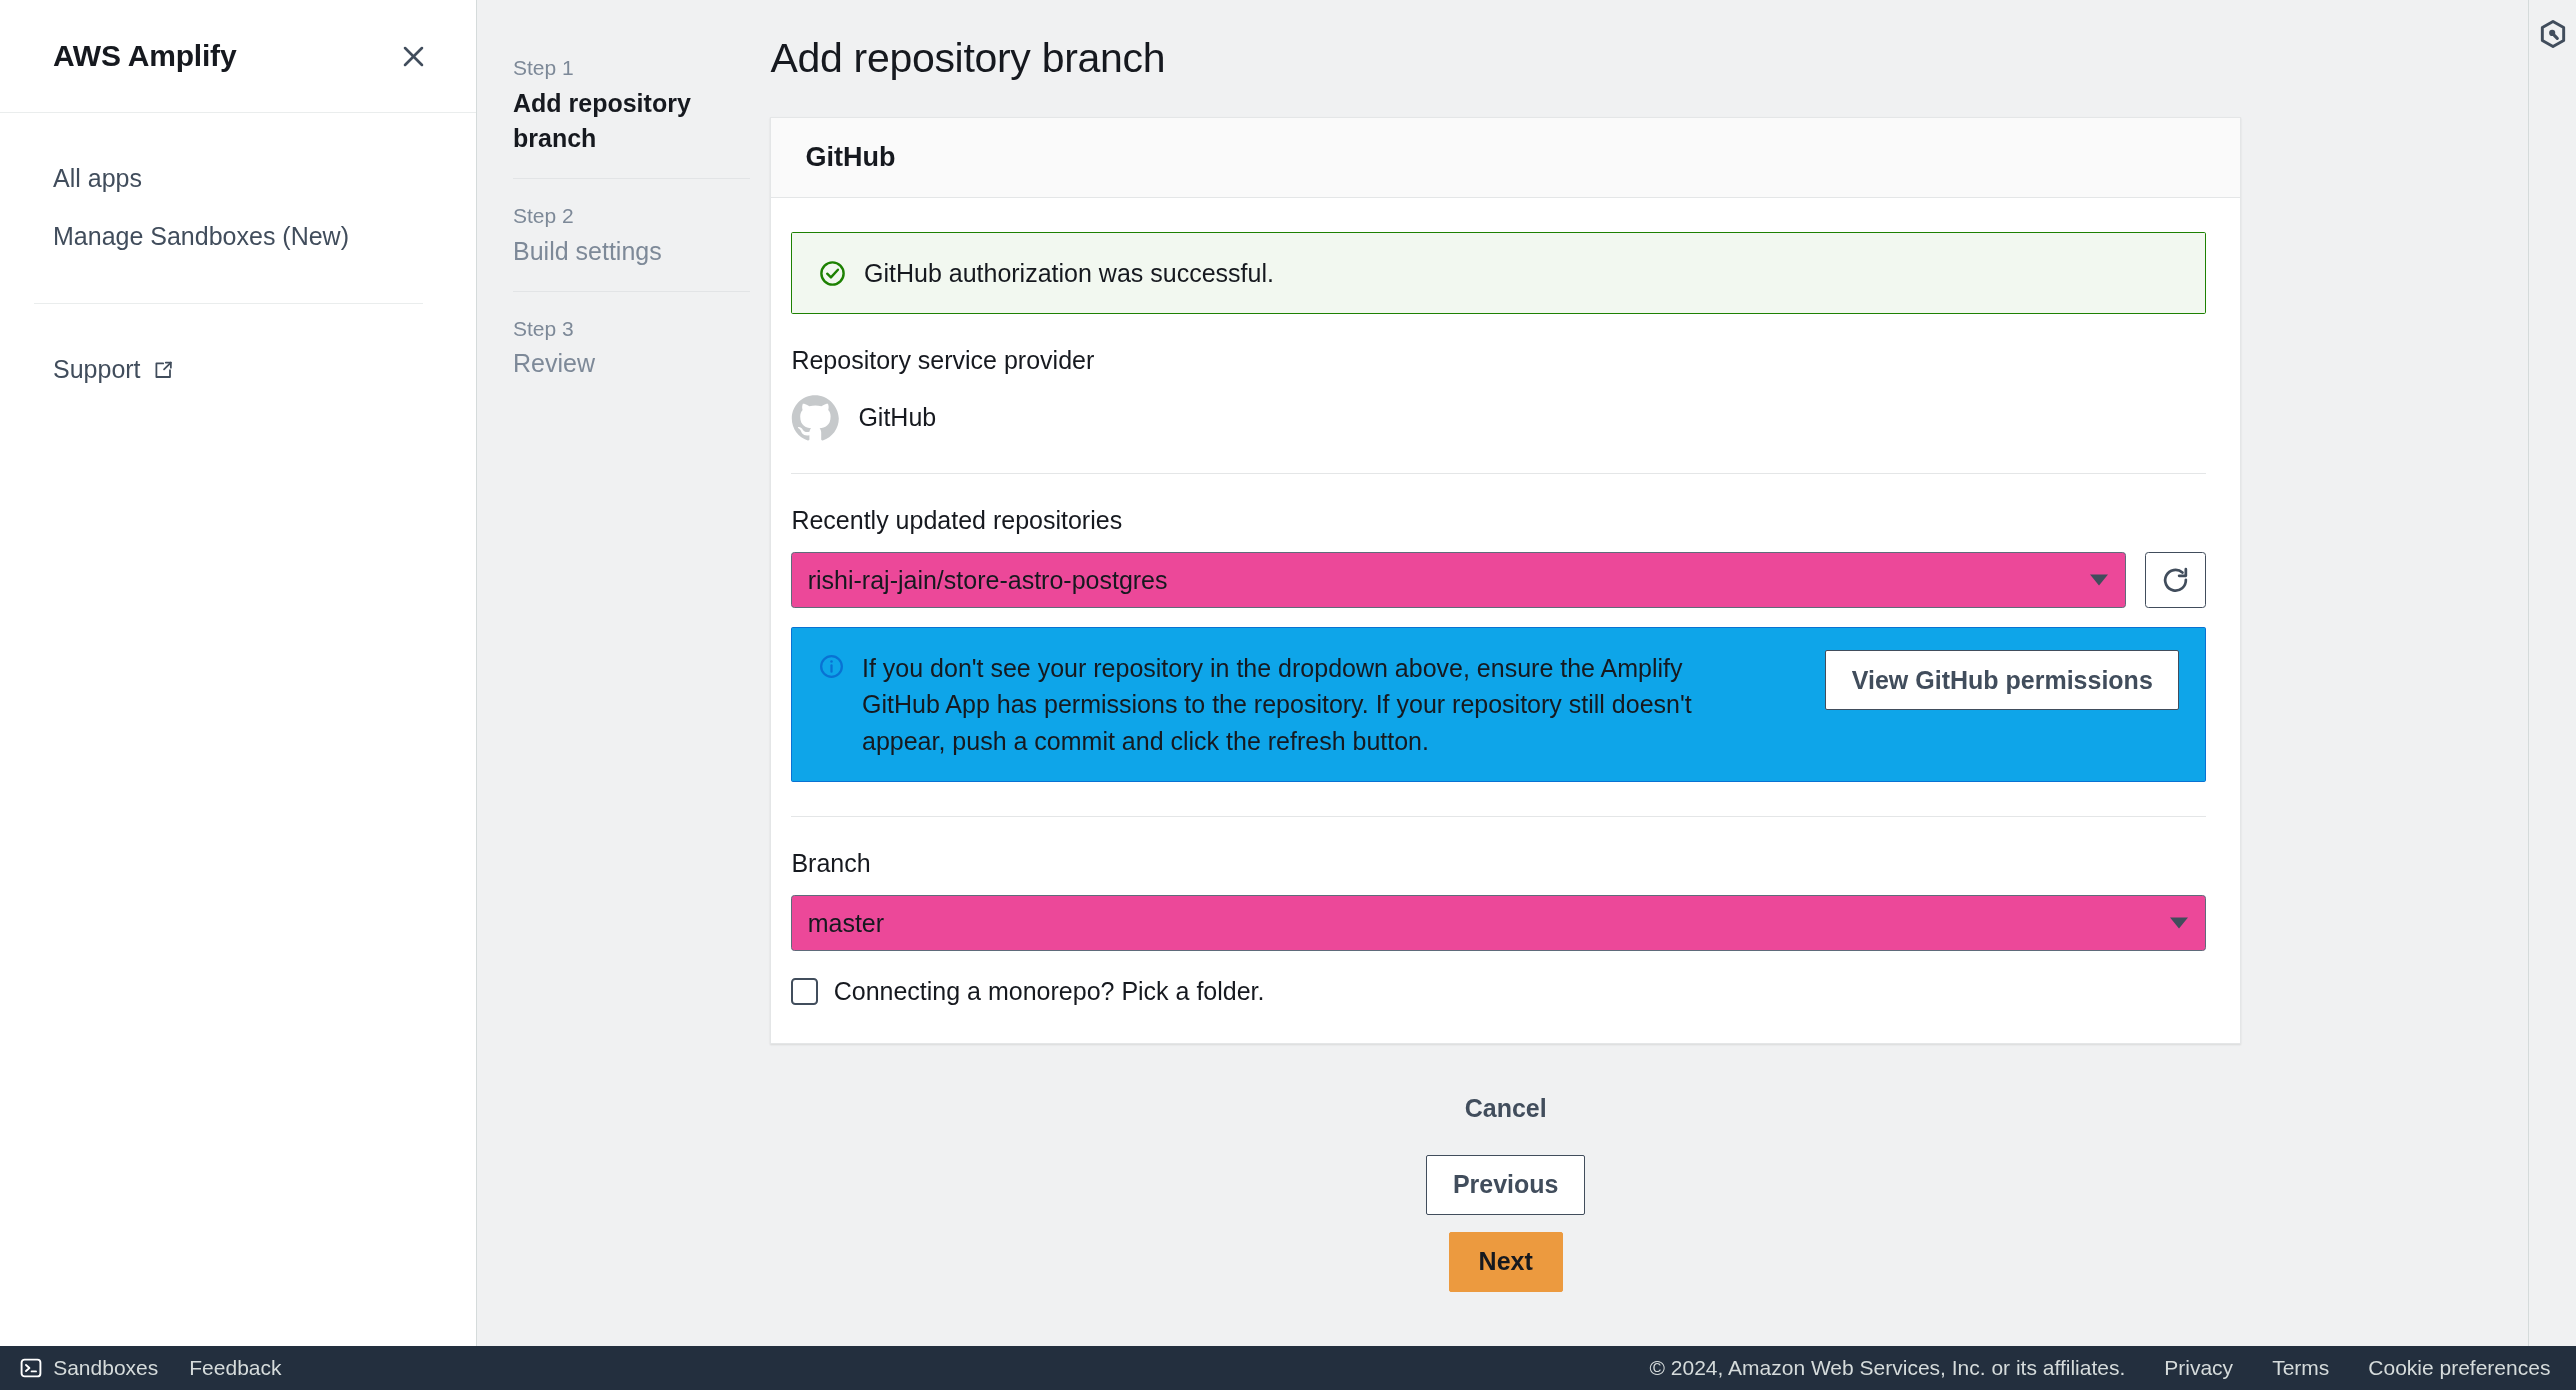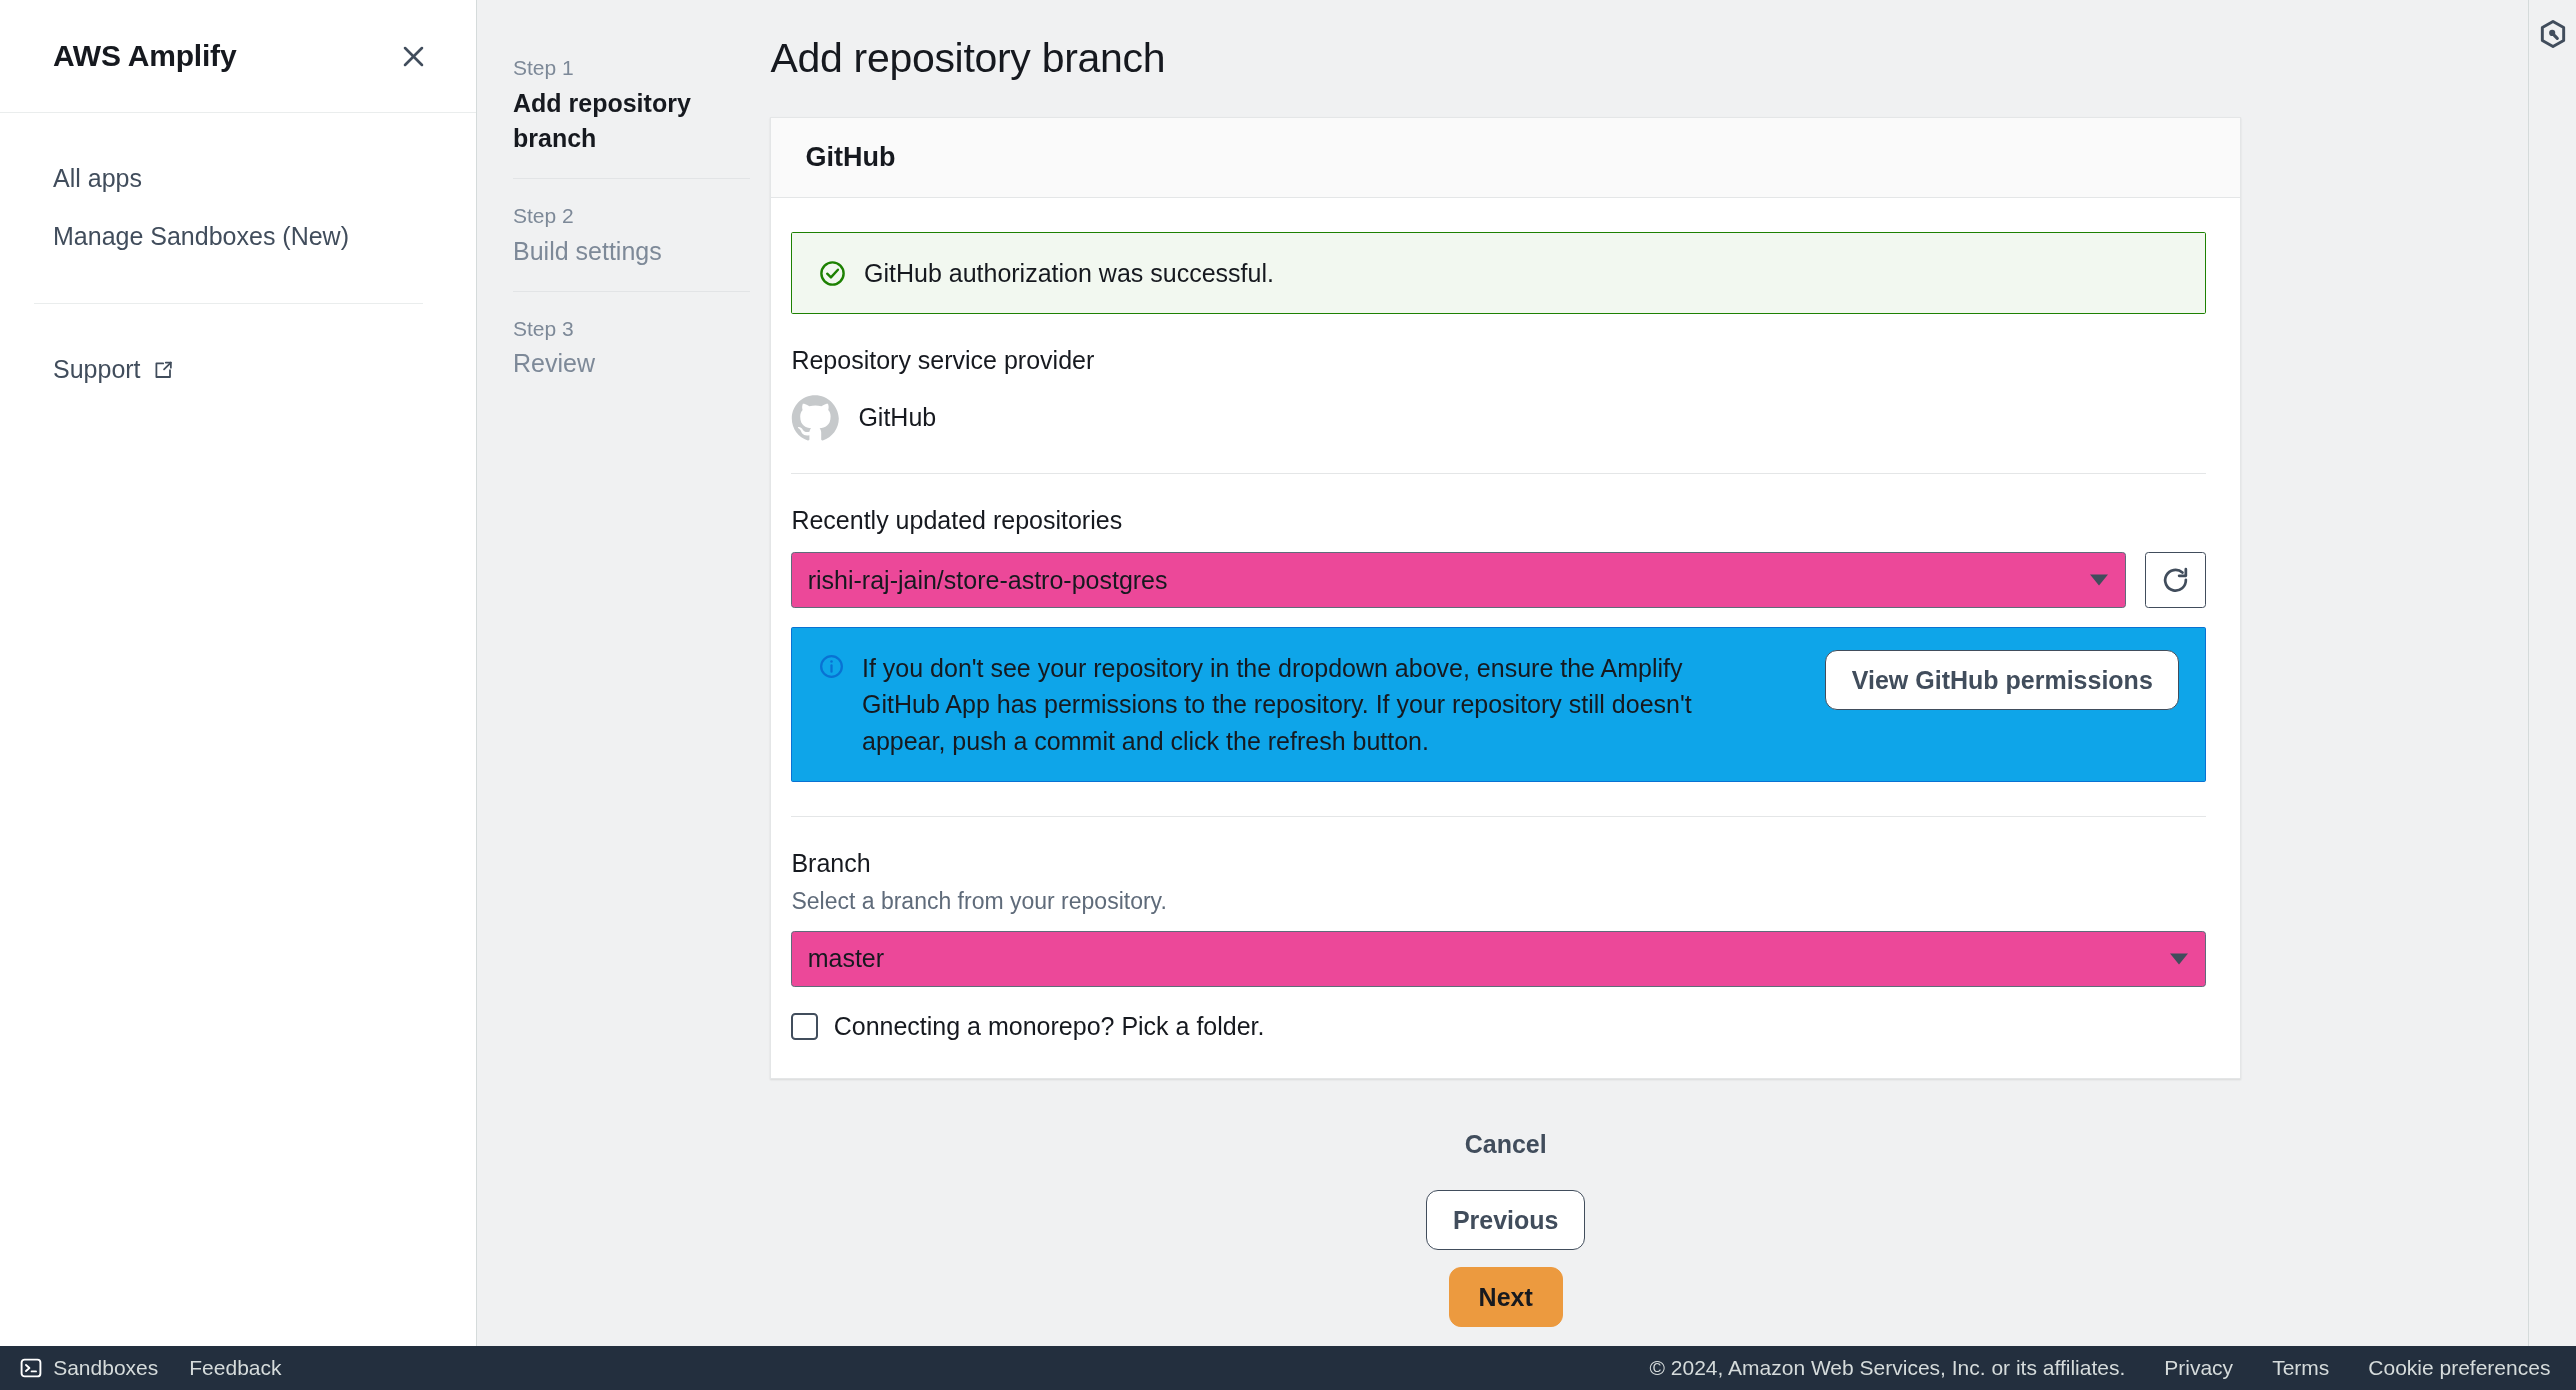--- a/index.html
+++ b/index.html
@@ -285,21 +285,21 @@
     justify-content: center;
     cursor: pointer;
     flex: 0 0 auto;
   }
   .icon-btn svg { display: block; }
 
   .btn {
     font-family: "Liberation Sans", sans-serif;
     font-size: 25px;
     font-weight: bold;
-    border-radius: 12px;
+    border-radius: 2px;
     cursor: pointer;
     white-space: nowrap;
   }
 
   .btn-normal {
     background: #ffffff;
     border: 1.7px solid #414d5c;
     color: #414d5c;
     padding: 14.5px 25.6px;
   }
@@ -510,21 +510,20 @@
                 </span>
                 <span class="alert-text">If you don't see your repository in the dropdown above, ensure the Amplify GitHub App has permissions to the repository. If your repository still doesn't appear, push a commit and click the refresh button.</span>
               </div>
               <button class="btn btn-normal">View GitHub permissions</button>
             </div>
 
             <div class="hr" style="margin-top:34px;"></div>
 
             <div>
               <div class="field-label">Branch</div>
-              <div class="field-desc">Select a branch from your repository.</div>
               <div class="select-row">
                 <div class="select">
                   <span class="select-value">master</span>
                   <span class="caret"></span>
                 </div>
               </div>
 
               <div class="checkbox-row">
                 <span class="checkbox"></span>
                 <span class="checkbox-label">Connecting a monorepo? Pick a folder.</span>

